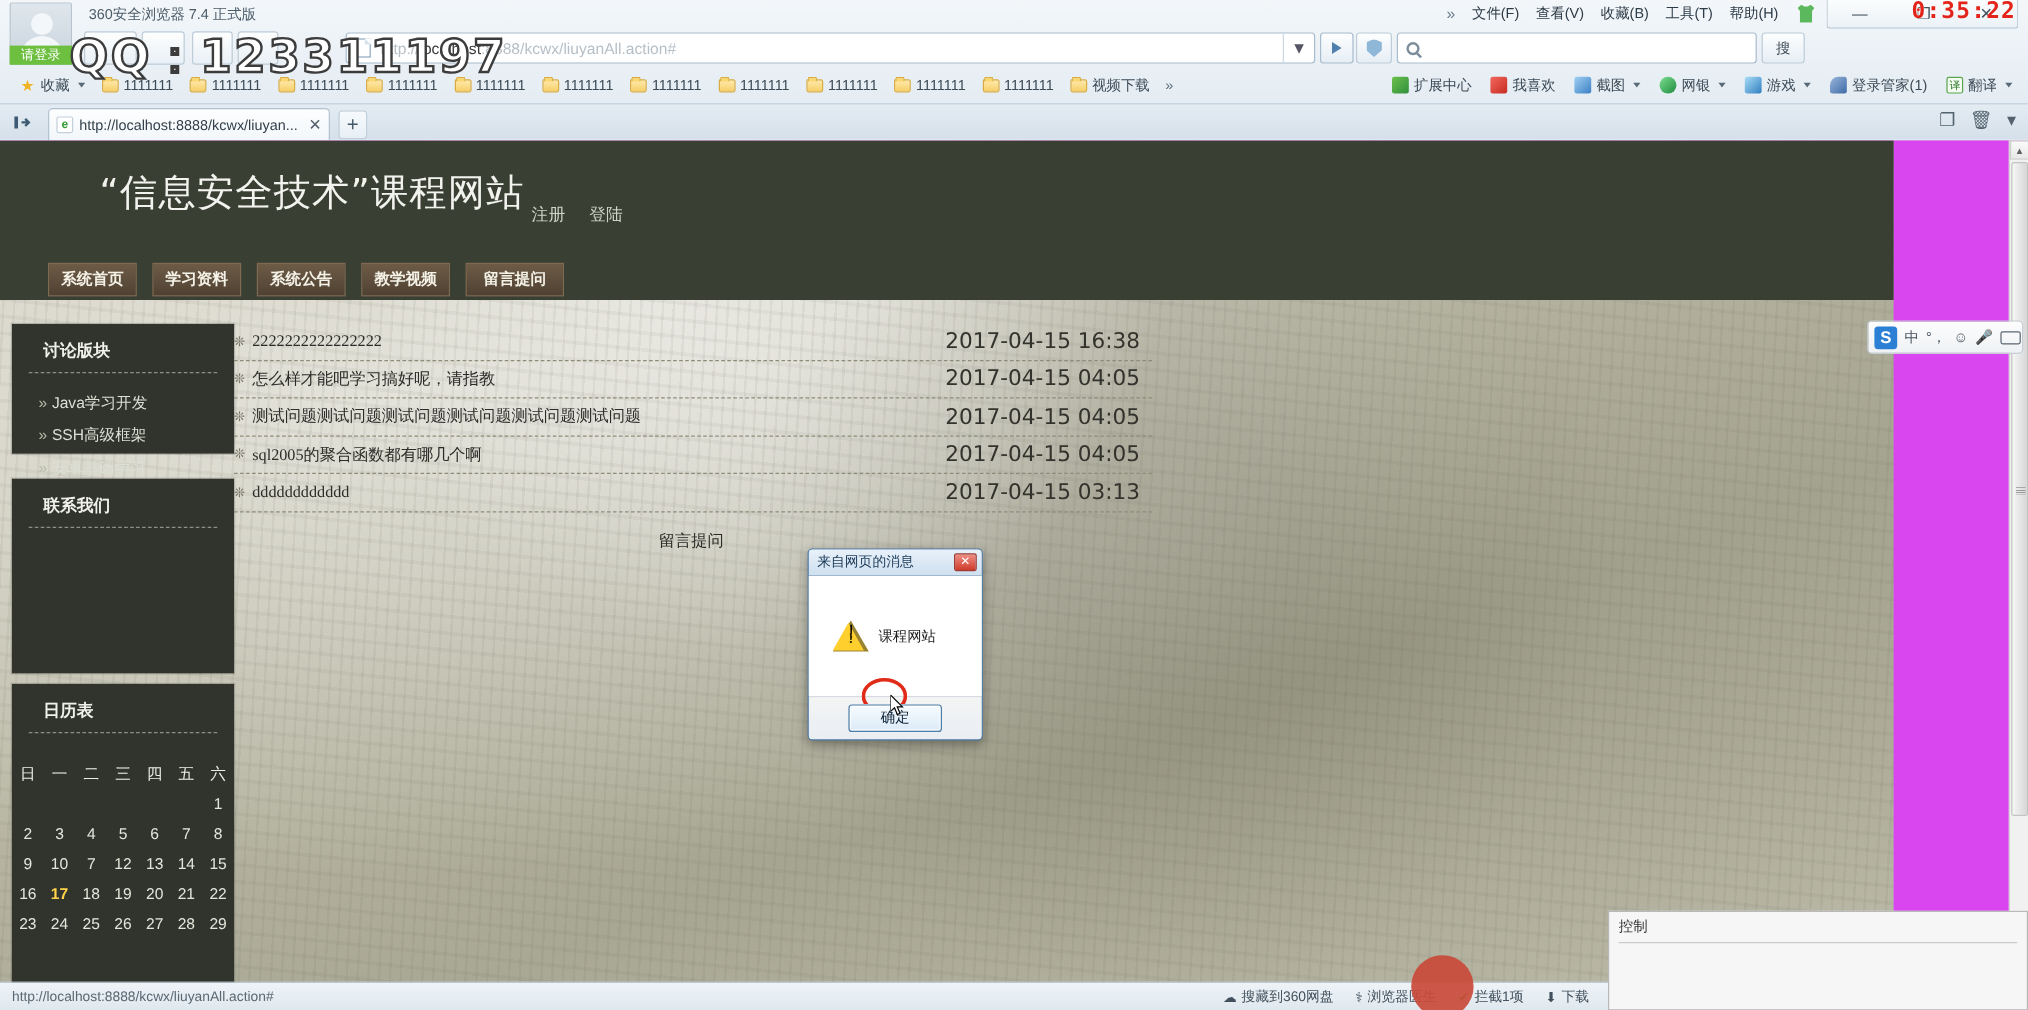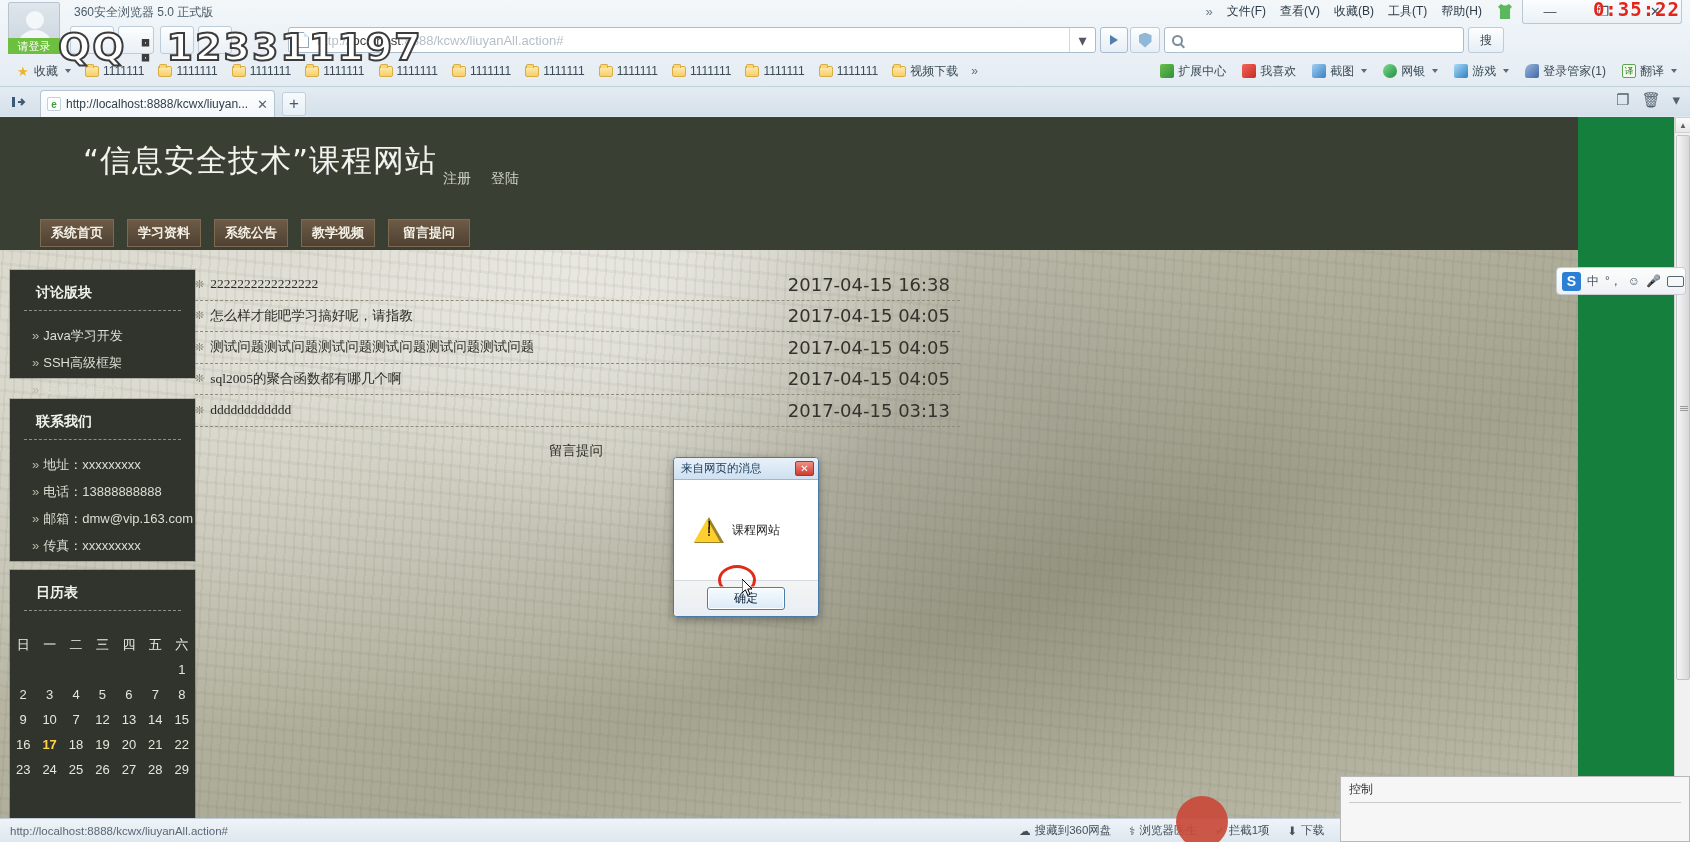--- a/index.html
+++ b/index.html
@@ -159,21 +159,21 @@
     position:absolute; left:282px; top:5px; width:24px;height:24px;
     display:flex;align-items:center;justify-content:center;font-size:17px;color:#46586a;
     background: linear-gradient(to bottom,#f7fafc,#e7eff5); border:1px solid #c0cfdb;border-radius:3px;
   }
   .tabrow-right{position:absolute;right:10px;top:4px;display:flex;align-items:center;gap:12px;}
   .tabrow-right .ic{font-size:15px;color:#53626e;}
 
   
   .viewport {
     position:absolute; left:0; top:117px; width:1690px; height:725px;
-    background:#15803d; overflow:hidden;
+    background:#d946ef; overflow:hidden;
   }
   .page {
     position:absolute; left:0; top:0; width:1578px; height:725px;
     background:
       radial-gradient(ellipse at 20% 30%, rgba(255,255,255,0.55) 0%, rgba(255,255,255,0) 55%),
       radial-gradient(ellipse at 75% 60%, rgba(120,120,100,0.22) 0%, rgba(255,255,255,0) 60%),
       linear-gradient(160deg,#cfccba 0%,#bdbba8 35%,#a9a894 65%,#c2c0ae 100%);
   }
   .grunge {
     position:absolute;inset:0;
@@ -355,39 +355,39 @@
   .statusbar {
     position:absolute; left:0; bottom:0; width:1690px; height:24px;
     background:linear-gradient(to bottom,#eef3f7,#dfe8ef);
     border-top:1px solid #c0cdd8;
     display:flex; align-items:center; font-size:11.5px; color:#41505c;
   }
   .sb-url { padding-left:10px; color:#5a6874; white-space:nowrap; }
   .sb-right { position:absolute; right:300px; display:flex; align-items:center; gap:18px; }
   .sb-item { display:flex; align-items:center; gap:4px; white-space:nowrap; }
   .console-box {
-    position:absolute; right:0; bottom:0; width:350px; height:66px;
+    position:absolute; right:0; bottom:0; width:350px; height:83px;
     background:#f6f6f6; border:1px solid #b9b9b9; z-index:70;
   }
   .console-box .ctitle{font-size:12px;color:#333;padding:4px 8px;}
   .console-box .crule{border-top:1px solid #c9c9c9;margin:0 8px;}
   .big-red-dot {
     position:absolute; left:1176px; bottom:-6px; width:52px;height:52px;
     background:#c94a3a; border-radius:50%; opacity:0.92; z-index:65;
   }
 </style>
 </head>
 <body>
 
 <div id="app">
 
   <div class="chrome">
 
     <div class="titlebar">
-      <div class="app-title">360安全浏览器 5.0 正式版</div>
+      <div class="app-title">360安全浏览器 7.4 正式版</div>
 
       <div class="menu-right">
         <span class="chev">»</span>
         <span class="mi">文件(F)</span>
         <span class="mi">查看(V)</span>
         <span class="mi">收藏(B)</span>
         <span class="mi">工具(T)</span>
         <span class="mi">帮助(H)</span>
         <span class="shirt-icon">
             <i></i>
@@ -572,26 +572,20 @@
         <ul class="sp-list">
           <li><span class="gt">»</span><span>Java学习开发</span></li>
           <li><span class="gt">»</span><span>SSH高级框架</span></li>
           <li><span class="gt">»</span><span>安卓基础学习</span></li>
         </ul>
       </div>
 
       <div class="side-panel" id="panel-contact">
         <div class="sp-title">联系我们</div>
         <div class="sp-rule"></div>
-        <ul class="sp-list">
-          <li><span class="gt">»</span><span>地址：xxxxxxxxx</span></li>
-          <li><span class="gt">»</span><span>电话：13888888888</span></li>
-          <li><span class="gt">»</span><span>邮箱：dmw@vip.163.com</span></li>
-          <li><span class="gt">»</span><span>传真：xxxxxxxxx</span></li>
-        </ul>
       </div>
 
       <div class="side-panel" id="panel-calendar">
         <div class="sp-title">日历表</div>
         <div class="sp-rule"></div>
         <table class="cal-table">
           <thead>
             <tr>
               <th>日</th>
               <th>一</th>

